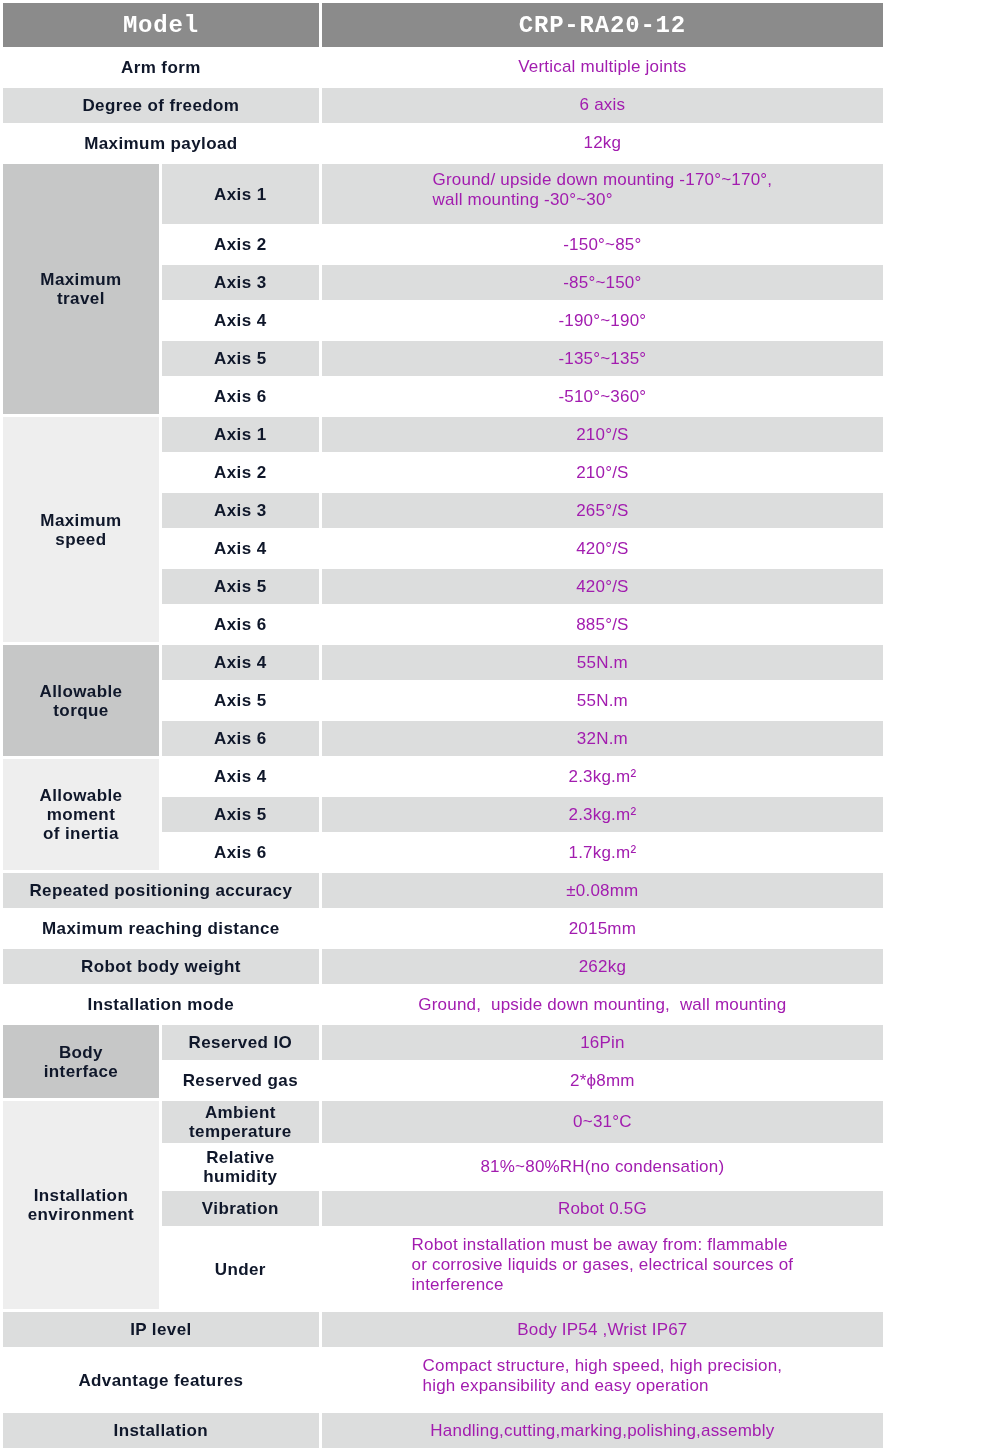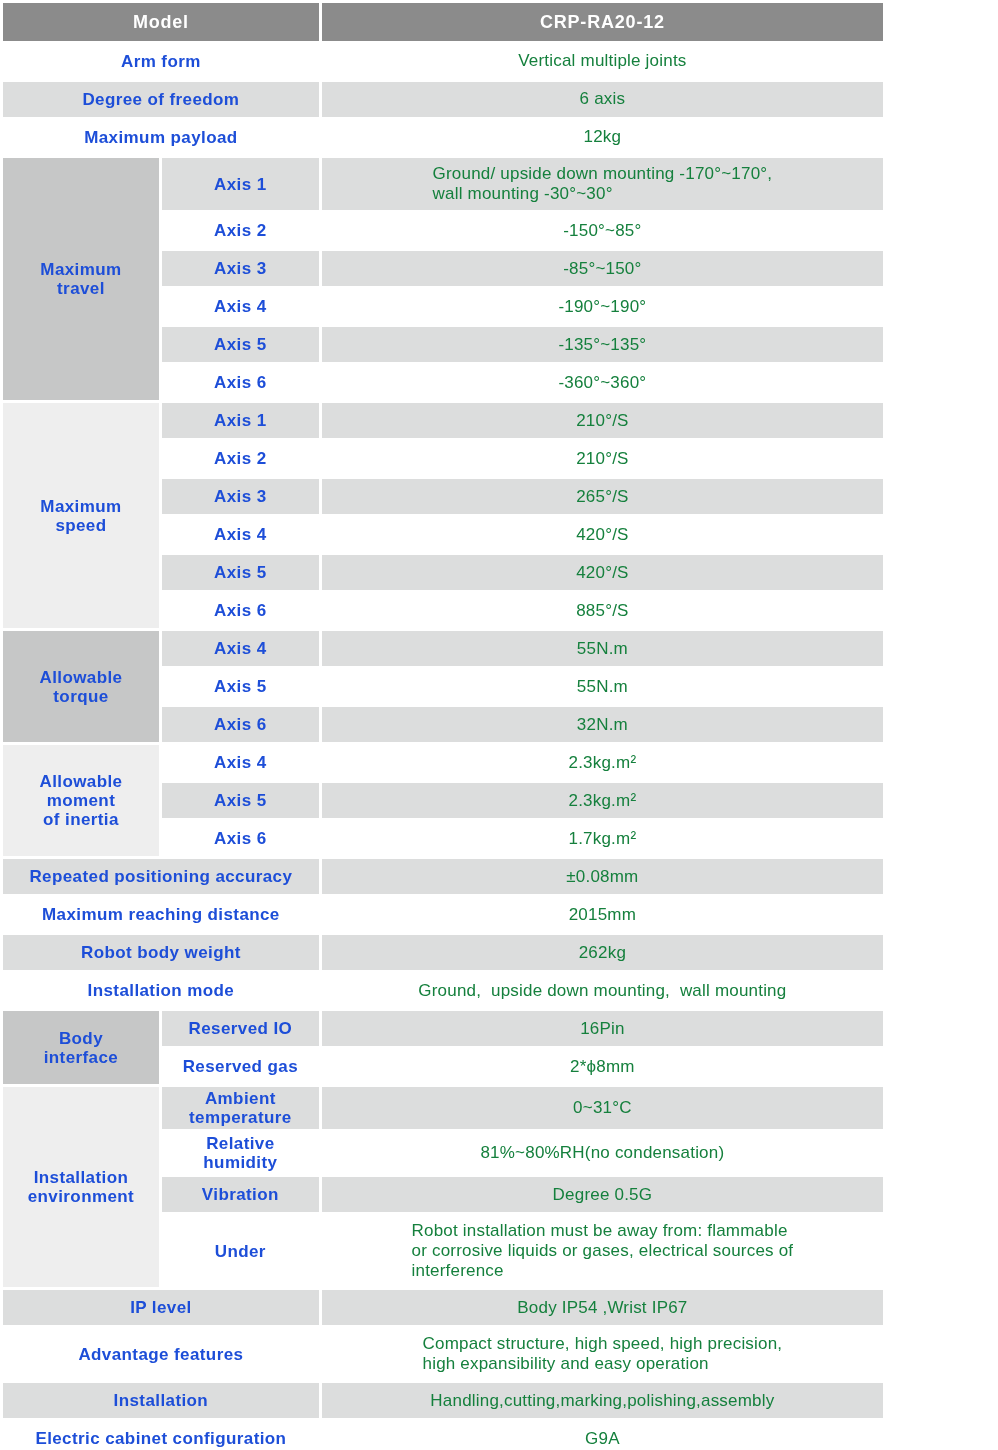--- a/index.html
+++ b/index.html
@@ -24,50 +24,51 @@
     text-align:center;
     vertical-align:middle;
     height:35px;
     box-sizing:border-box;
   }
   
   tr.hdr td{
     background:#8b8b8b;
     color:#ffffff;
     font-weight:bold;
-    font-size:18px;
+    font-size:24px;
     letter-spacing:0.8px;
-    height:38px;
+    height:44px;
+    font-family:Liberation Mono, monospace;
   }
   
   .lbl{
     font-weight:bold;
-    color:#1d4ed8;
+    color:#0f172a;
     font-size:17px;
     letter-spacing:0.4px;
     line-height:1.12;
     white-space:pre-line;
     margin-top:12px;
   }
   
   .val{
-    color:#15803d;
+    color:#a21caf;
     font-size:17px;
     letter-spacing:0.2px;
     line-height:1.18;
     white-space:pre-line;
   }
   
   tr.g td.cell{background:#dcdddd;}
   tr.w td.cell{background:#ffffff;}
   
   td.group-dark{background:#c6c7c7;}
   td.group-light{background:#eeeeee;}
   
-  td.multi{padding-top:6px;padding-bottom:6px;}
+  td.multi{padding-top:6px;padding-bottom:14px;}
   td.multi .inner{
     display:inline-block;
     text-align:left;
     white-space:pre-line;
   }
 </style>
 </head>
 <body>
 
 <table class="spec">
@@ -114,21 +115,21 @@
   <tr class="w">
     <td class="lbl cell">Axis 4</td>
     <td class="val cell">-190°~190°</td>
   </tr>
   <tr class="g">
     <td class="lbl cell">Axis 5</td>
     <td class="val cell">-135°~135°</td>
   </tr>
   <tr class="w">
     <td class="lbl cell">Axis 6</td>
-    <td class="val cell">-360°~360°</td>
+    <td class="val cell">-510°~360°</td>
   </tr>
 
   <tr class="g">
     <td rowspan="6" class="lbl group-light">Maximum
 speed</td>
     <td class="lbl cell">Axis 1</td>
     <td class="val cell">210°/S</td>
   </tr>
   <tr class="w">
     <td class="lbl cell">Axis 2</td>
@@ -217,21 +218,21 @@
 temperature</td>
     <td class="val cell">0~31°C</td>
   </tr>
   <tr class="w">
     <td class="lbl cell">Relative
 humidity</td>
     <td class="val cell">81%~80%RH(no condensation)</td>
   </tr>
   <tr class="g">
     <td class="lbl cell">Vibration</td>
-    <td class="val cell">Degree 0.5G</td>
+    <td class="val cell">Robot 0.5G</td>
   </tr>
   <tr class="w">
     <td class="lbl cell">Under</td>
     <td class="val cell multi"><span class="inner">Robot installation must be away from: flammable
 or corrosive liquids or gases, electrical sources of
 interference</span></td>
   </tr>
 
   <tr class="g">
     <td colspan="2" class="lbl cell">IP level</td>

